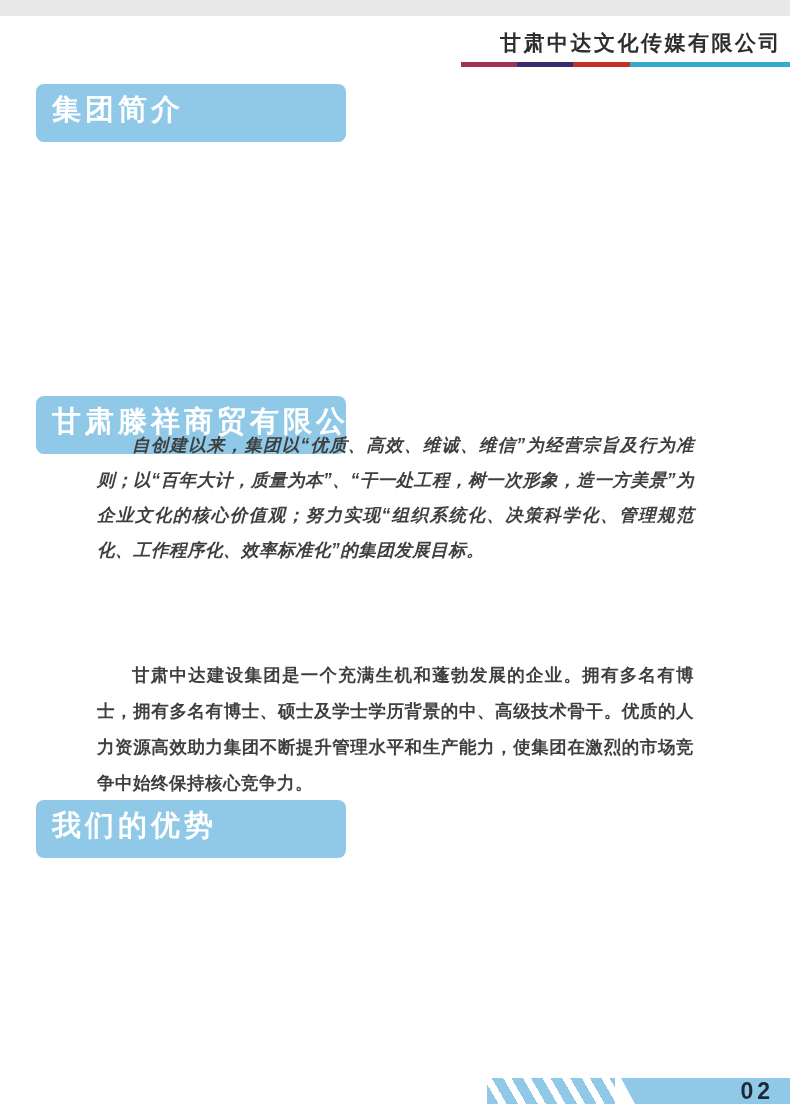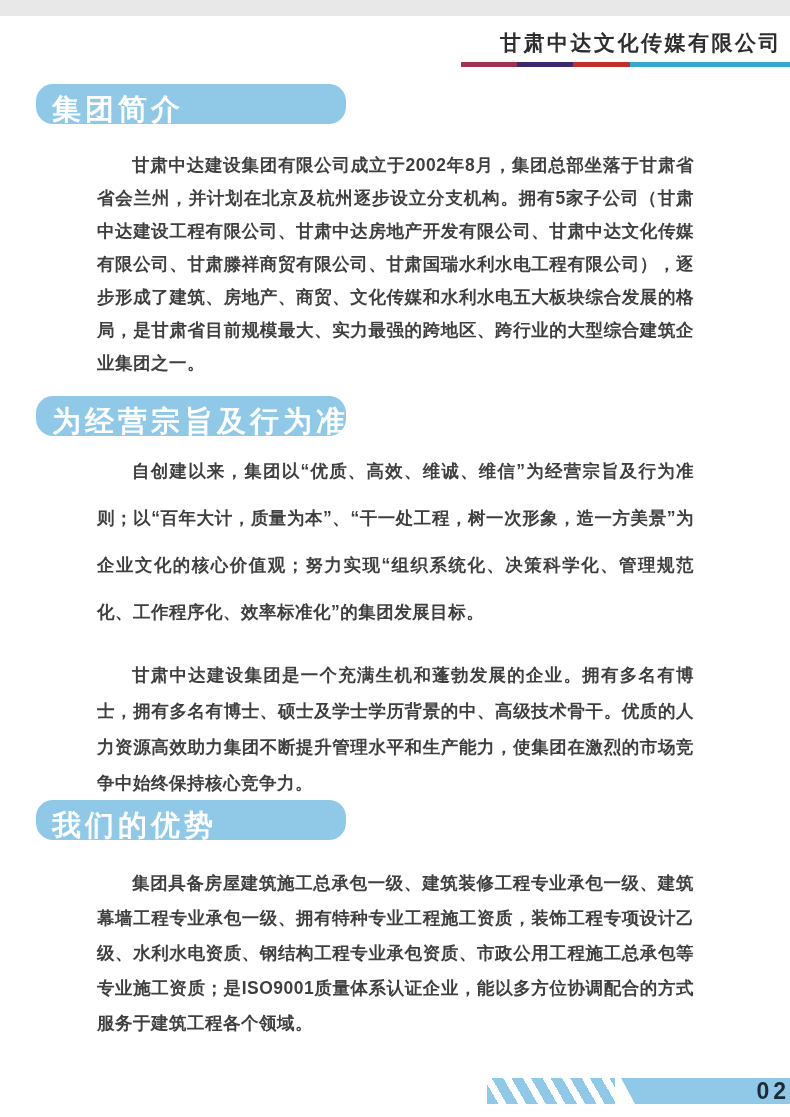--- a/index.html
+++ b/index.html
@@ -35,23 +35,23 @@
   .header-divider .seg1 { width: 56px;  background: #a13352; }
   .header-divider .seg2 { width: 56px;  background: #3c2a70; }
   .header-divider .seg3 { width: 57px;  background: #c13129; }
   .header-divider .seg4 { flex: 1;      background: #36a9cf; }
 
   
   .section-header {
     position: absolute;
     left: 36px;
     width: 310px;
-    height: 40px;
+    height: 58px;
     background: #8fc9e7;
-    border-radius: 17px;
+    border-radius: 8px;
     color: #ffffff;
     font-size: 29px;
     font-weight: 700;
     letter-spacing: 4px;
     line-height: 50px;
     padding-left: 16px;
     box-sizing: border-box;
     white-space: nowrap;
   }
   .sh1 { top: 68px; }
@@ -65,21 +65,21 @@
     left: 97px;
     width: 597px;
     color: #3f3f3f;
     font-size: 17.5px;
     font-weight: 700;
     letter-spacing: 0.5px;
     text-align: justify;
     text-indent: 2em;
   }
   .p1 { top: 133px; line-height: 33px; }
-  .p2 { top: 432px; line-height: 47px; }
+  .p2 { top: 412px; line-height: 35px; font-style: italic; }
   .p3 { top: 641px; line-height: 36px; }
   .p4 { top: 850px; line-height: 35px; }
 
   
   .footer-stripes {
     position: absolute;
     left: 487px;
     top: 1062px;
     width: 128px;
     height: 26px;
@@ -92,20 +92,21 @@
   .footer-bar {
     position: absolute;
     left: 621px;
     top: 1062px;
     width: 169px;
     height: 26px;
     background: #8fc9e7;
     clip-path: polygon(0 0, 100% 0, 100% 100%, 14px 100%);
     text-align: right;
     box-sizing: border-box;
+    padding-right: 16px;
   }
   .page-number {
     font-size: 23px;
     font-weight: 700;
     letter-spacing: 4px;
     line-height: 26px;
     color: #1d2a35;
   }
 </style>
 </head>
@@ -115,28 +116,26 @@
 
   <div class="company-name">甘肃中达文化传媒有限公司</div>
   <div class="header-divider">
     <span class="seg1"></span>
     <span class="seg2"></span>
     <span class="seg3"></span>
     <span class="seg4"></span>
   </div>
 
   <div class="section-header sh1">集团简介</div>
-  <div class="para p1">甘肃中达建设集团有限公司成立于2002年8月，集团总部坐落于甘肃省省会兰州，并计划在北京及杭州逐步设立分支机构。拥有5家子公司（甘肃中达建设工程有限公司、甘肃中达房地产开发有限公司、甘肃中达文化传媒有限公司、甘肃滕祥商贸有限公司、甘肃国瑞水利水电工程有限公司），逐步形成了建筑、房地产、商贸、文化传媒和水利水电五大板块综合发展的格局，是甘肃省目前规模最大、实力最强的跨地区、跨行业的大型综合建筑企业集团之一。</div>
 
-  <div class="section-header sh2">为经营宗旨及行为准则</div>
+  <div class="section-header sh2">甘肃滕祥商贸有限公司</div>
   <div class="para p2">自创建以来，集团以“优质、高效、维诚、维信”为经营宗旨及行为准则；以“百年大计，质量为本”、“干一处工程，树一次形象，造一方美景”为企业文化的核心价值观；努力实现“组织系统化、决策科学化、管理规范化、工作程序化、效率标准化”的集团发展目标。</div>
 
   <div class="para p3">甘肃中达建设集团是一个充满生机和蓬勃发展的企业。拥有多名有博士，拥有多名有博士、硕士及学士学历背景的中、高级技术骨干。优质的人力资源高效助力集团不断提升管理水平和生产能力，使集团在激烈的市场竞争中始终保持核心竞争力。</div>
 
   <div class="section-header sh4">我们的优势</div>
-  <div class="para p4">集团具备房屋建筑施工总承包一级、建筑装修工程专业承包一级、建筑幕墙工程专业承包一级、拥有特种专业工程施工资质，装饰工程专项设计乙级、水利水电资质、钢结构工程专业承包资质、市政公用工程施工总承包等专业施工资质；是ISO9001质量体系认证企业，能以多方位协调配合的方式服务于建筑工程各个领域。</div>
 
   <div class="footer-stripes"></div>
   <div class="footer-bar">
     <span class="page-number">02</span>
   </div>
 
 </div>
 
 </body></html>

